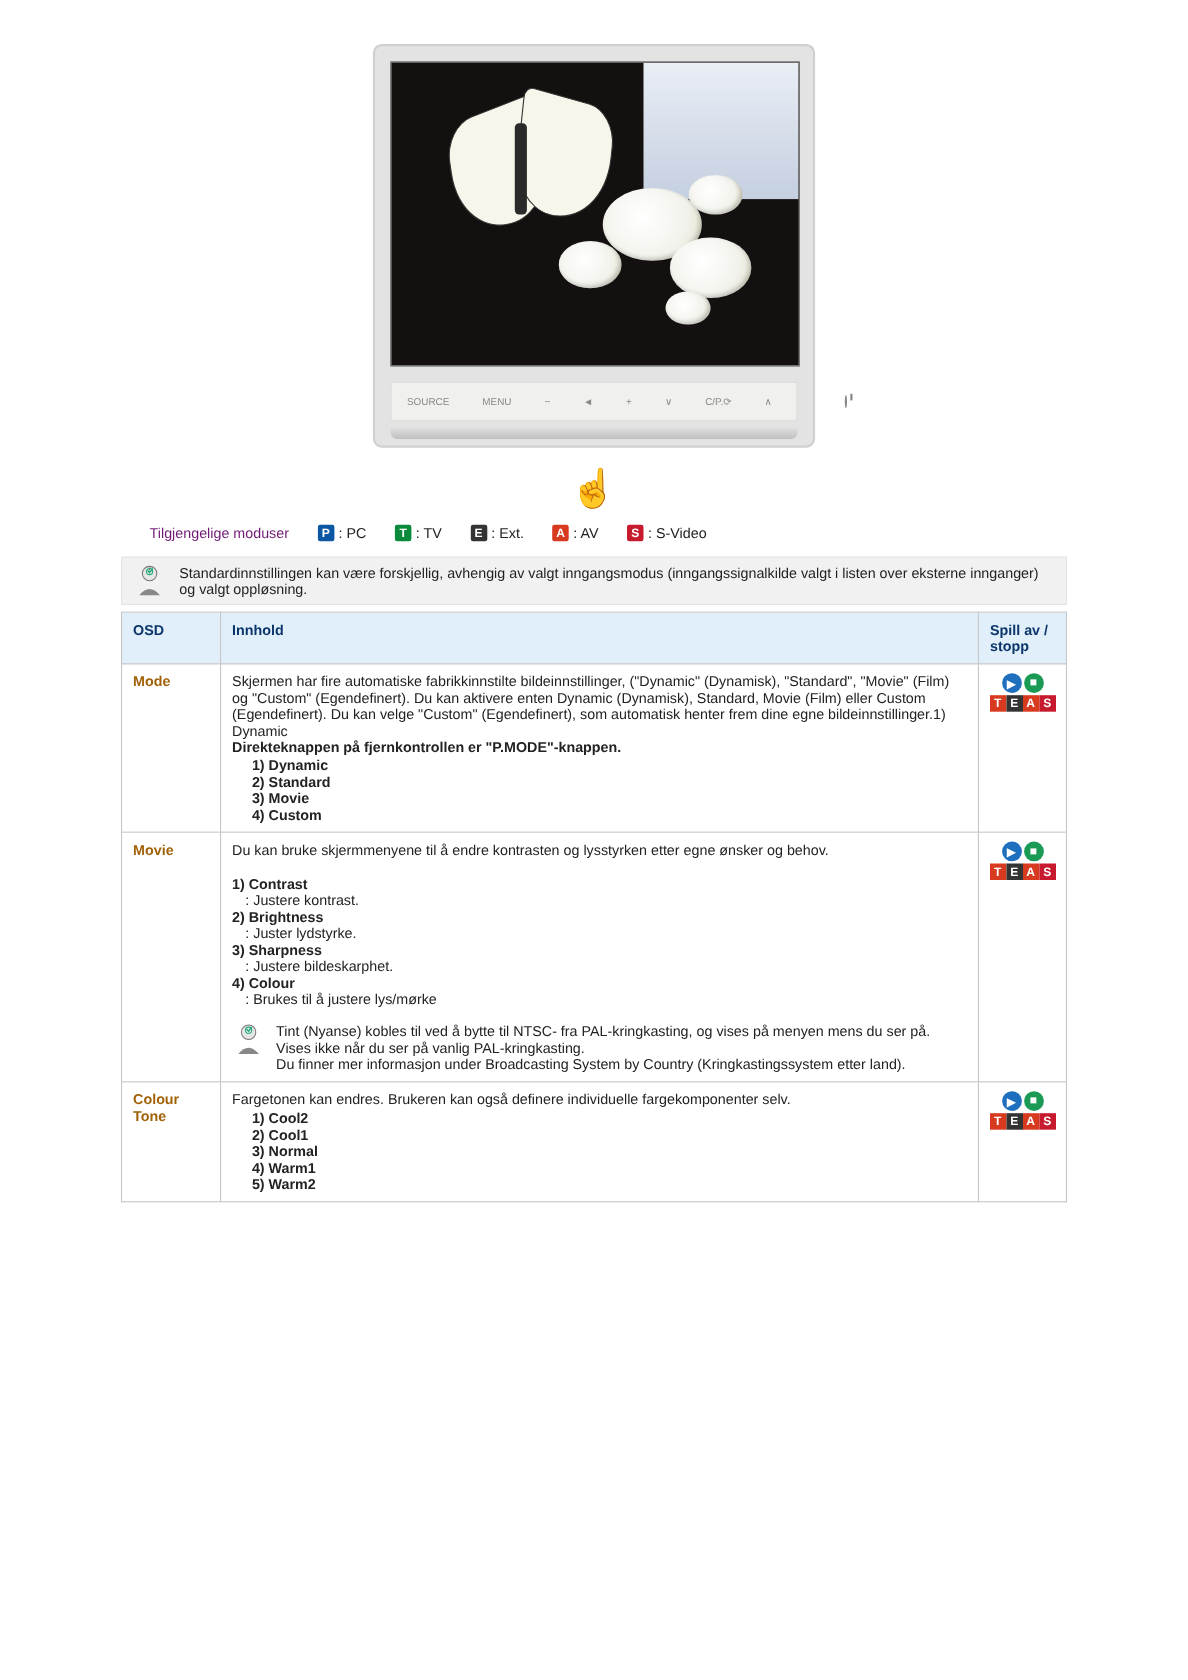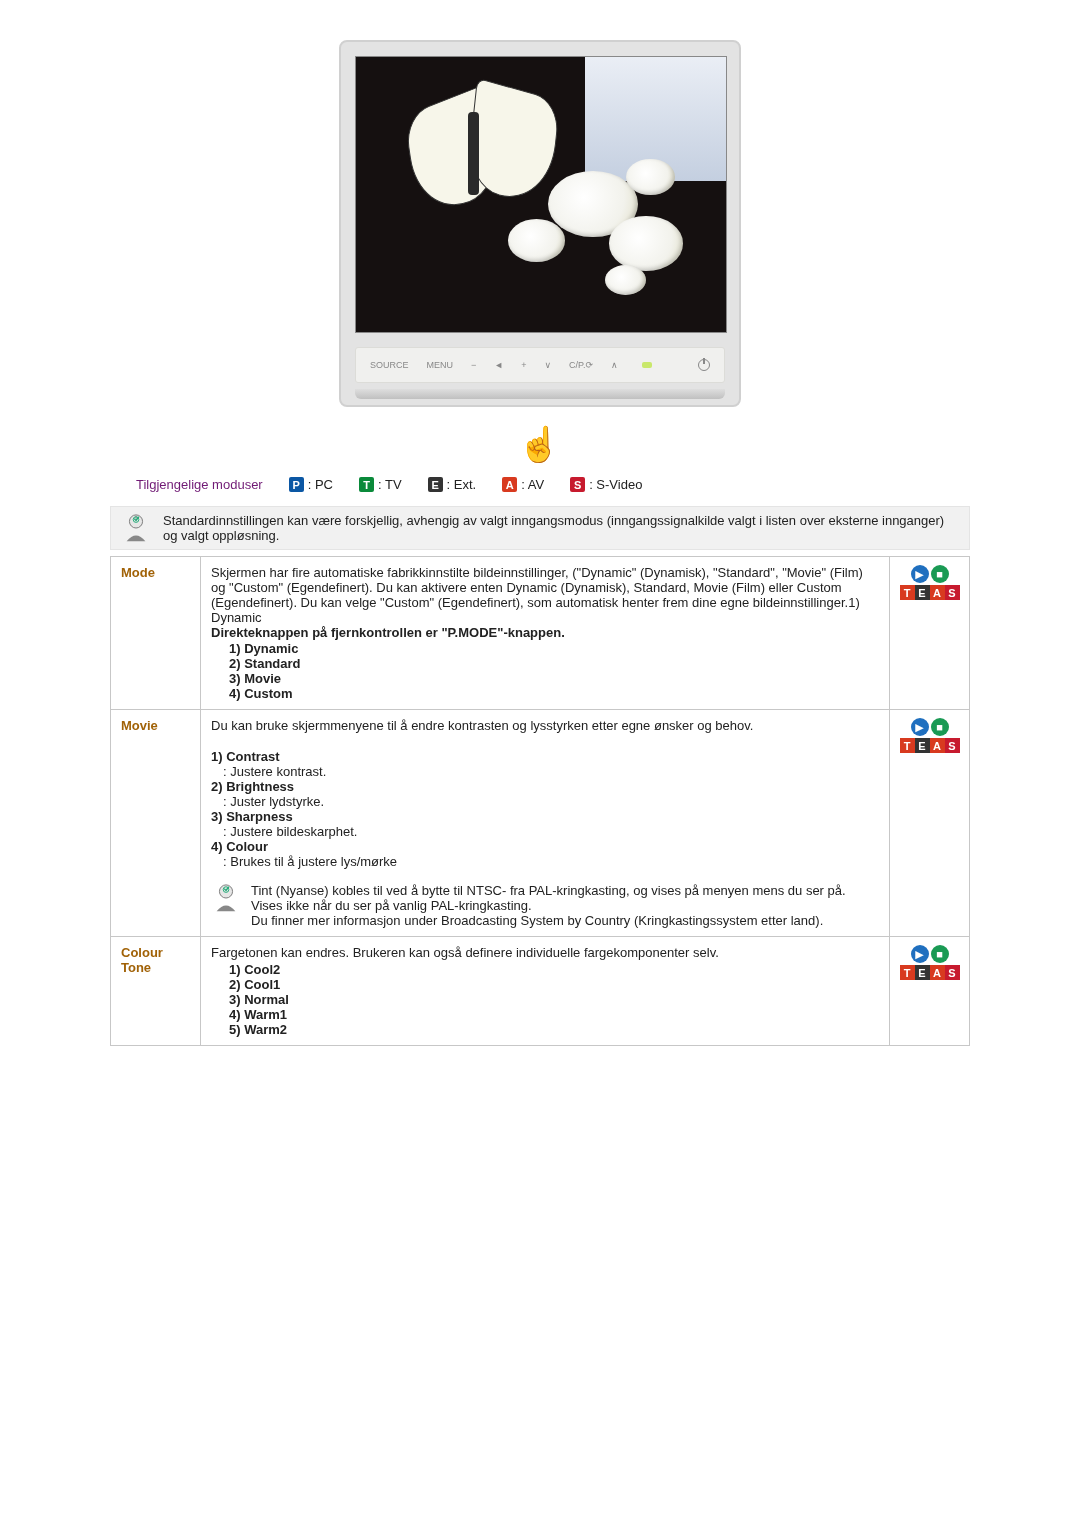--- a/index.html
+++ b/index.html
@@ -9,21 +9,21 @@
   .screen{width:100%;height:275px;background:#151010;border:1px solid #888;overflow:hidden;position:relative}
   .screen .sky{position:absolute;top:0;left:62%;width:38%;height:45%;background:linear-gradient(#eaeef5,#c4cfe0)}
   .screen .flowers{position:absolute;bottom:8%;right:4%;width:55%;height:55%}
   .flower{position:absolute;border-radius:50%;background:radial-gradient(circle at 40% 40%,#fff,#f2f2ec 60%,#dcdac0);box-shadow:inset -2px -2px 4px rgba(0,0,0,.2)}
 .f1{width:44%;height:44%;left:20%;top:8%}.f2{width:36%;height:36%;left:50%;top:38%}.f3{width:28%;height:28%;left:0;top:40%}.f4{width:24%;height:24%;left:58%;top:0}.f5{width:20%;height:20%;left:48%;top:70%}
   .bfly{position:absolute;left:12%;top:10%;width:48%;height:55%}
   .wing{position:absolute;background:#f7f6ea;border:1px solid #333}
   .wingL{left:6%;top:8%;width:46%;height:72%;transform:skewY(-14deg) rotate(-8deg);border-radius:30% 10% 40% 60%}
   .wingR{left:40%;top:2%;width:46%;height:72%;transform:skewY(10deg) rotate(6deg);border-radius:10% 30% 60% 40%}
   .body{position:absolute;left:38%;top:18%;width:6%;height:55%;background:#2a2a2a;border-radius:4px}
-  .stand-bar{height:34px;margin-top:14px;background:#f0f0ee;border:1px solid #dcdcd8;border-radius:3px;display:flex;align-items:center;gap:18px;padding:0 14px;font-size:9px;color:#888}
+  .stand-bar{height:34px;margin-top:14px;background:#f0f0ee;border:1px solid #dcdcd8;border-radius:3px;display:flex;align-items:center;gap:30px;padding:0 14px;font-size:9px;color:#888}
   .stand-bar .sb{display:flex;align-items:center;gap:4px}
   .pwr{width:10px;height:10px;border:1px solid #888;border-radius:50%;margin-left:auto;position:relative}
   .pwr:after{content:"";position:absolute;left:4px;top:-2px;width:2px;height:6px;background:#888}
   .pwr-led{width:10px;height:6px;background:#c9e86b;border-radius:2px;margin-left:6px}
   .base{height:10px;margin-top:6px;background:linear-gradient(#dedede,#c0c0c0);border-radius:0 0 6px 6px}
   .hand-row{display:flex;justify-content:center;margin:8px 0 16px}
   .hand{font-size:34px;color:#b8b8b8;line-height:1}
   .modes-row{display:flex;align-items:center;gap:26px;margin:4px 0 14px 26px}
   .modes-row .lbl{color:#701a75}
   .mode-item{display:inline-flex;align-items:center;gap:4px}
@@ -127,20 +127,25 @@
     <span>Standardinnstillingen kan være forskjellig, avhengig av valgt inngangsmodus (inngangssignalkilde valgt i listen over eksterne innganger) og valgt oppløsning.</span>
   </div>
 
   <table class="main">
     <colgroup>
         <col class="c1">
         <col>
         <col class="c3">
       </colgroup>
     <tbody>
+        <tr>
+      <th>OSD</th>
+      <th>Innhold</th>
+      <th>Spill av / stopp</th>
+    </tr>
 
     <tr>
       <td class="bold navy">Mode</td>
       <td>
         <span>Skjermen har fire automatiske fabrikkinnstilte bildeinnstillinger, ("Dynamic" (Dynamisk), "Standard", "Movie" (Film) og "Custom" (Egendefinert). Du kan aktivere enten Dynamic (Dynamisk), Standard, Movie (Film) eller Custom (Egendefinert). Du kan velge "Custom" (Egendefinert), som automatisk henter frem dine egne bildeinnstillinger.1) Dynamic</span><br>
         <span class="bold">Direkteknappen på fjernkontrollen er "P.MODE"-knappen.</span>
         <div class="bold" style="padding-left:18px;margin-top:1px">
           <div>1) Dynamic</div>
           <div>2) Standard</div>
           <div>3) Movie</div>

